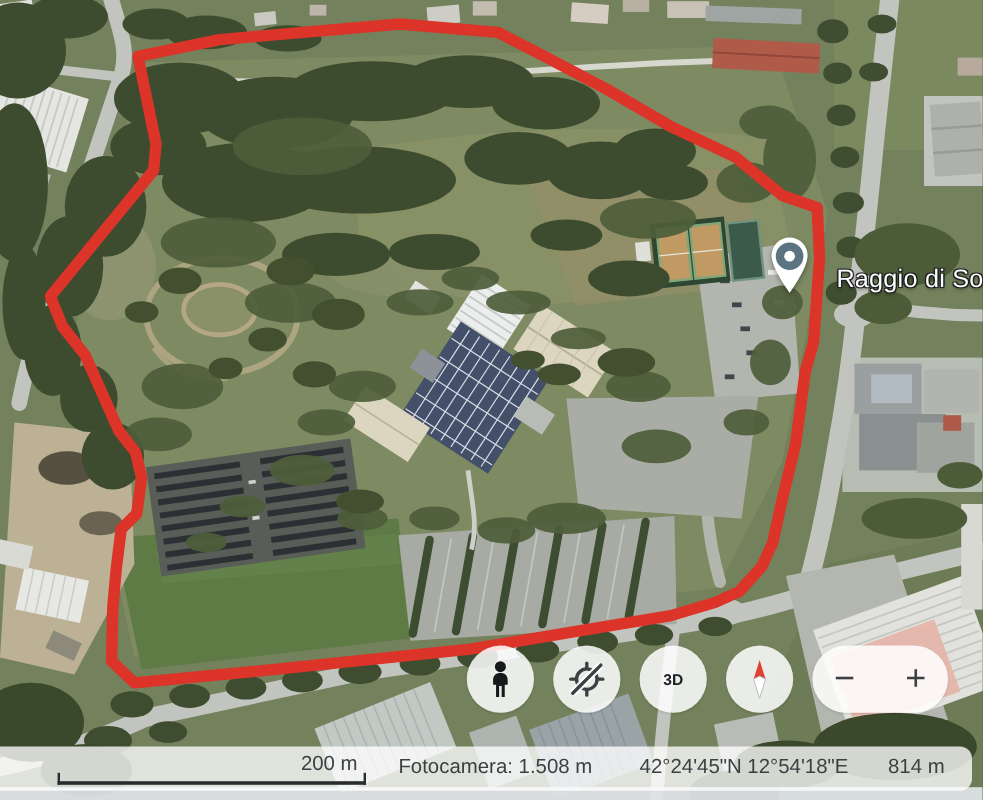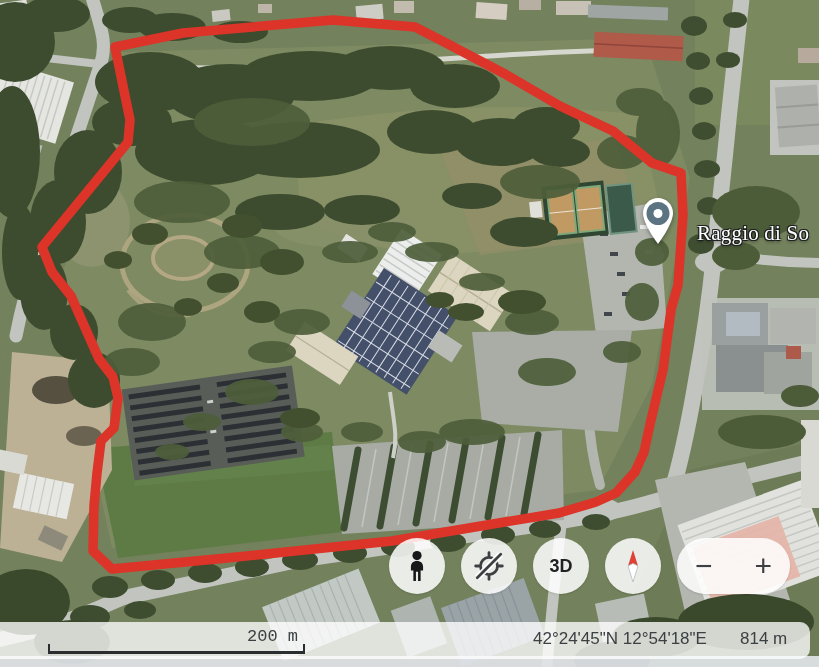--- a/index.html
+++ b/index.html
@@ -5,45 +5,45 @@
   html,body{margin:0;padding:0;background:#222;}
   #app{position:relative;width:819px;height:667px;overflow:hidden;
        font-family:"Liberation Sans",sans-serif;background:#73815c;}
   #scene{position:absolute;left:0;top:0;}
   
   .pin{position:absolute;left:638px;top:196px;width:40px;height:52px;
        filter:drop-shadow(0 2px 2px rgba(0,0,0,.35));}
   .pin-label{position:absolute;left:697px;top:221px;font-size:21px;color:#fff;
        white-space:nowrap;letter-spacing:.2px;
        text-shadow:-1px -1px 0 #1d1f21,1px -1px 0 #1d1f21,-1px 1px 0 #1d1f21,
-                   1px 1px 0 #1d1f21,0 2px 3px rgba(0,0,0,.55);font-family:Liberation Serif, serif;}
+                   1px 1px 0 #1d1f21,0 2px 3px rgba(0,0,0,.55);}
   
   .ctl{position:absolute;top:538px;width:56px;height:56px;border-radius:50%;
        border:none;background:rgba(255,255,255,.85);display:flex;align-items:center;
        justify-content:center;cursor:pointer;padding:0;
        box-shadow:0 1px 2px rgba(0,0,0,.12);}
   #pegman{left:389px}#tilt{left:461px}#threed{left:533px}#compass{left:605px}
-  #threed span{font-size:18px;font-weight:700;color:#202124;
+  #threed span{font-size:13px;font-weight:700;color:#202124;
        font-family:"Liberation Sans",sans-serif;}
   .zoom-pill{position:absolute;left:677px;top:538px;width:113px;height:56px;
        border-radius:28px;background:rgba(255,255,255,.85);display:flex;
        align-items:center;justify-content:space-between;padding:0 16px;
        box-sizing:border-box;box-shadow:0 1px 2px rgba(0,0,0,.12);}
   .zbtn{background:none;border:none;font-size:30px;color:#3c4043;line-height:1;
        padding:0 2px;cursor:pointer;font-family:"Liberation Sans",sans-serif;}
   
   .bottom-edge{position:absolute;left:0;top:656px;width:819px;height:11px;
        background:rgba(225,228,232,.92);}
   .status-bar{position:absolute;left:-12px;top:622px;width:822px;height:37px;
        background:rgba(255,255,255,.78);border-radius:10px;color:#3c4043;}
   .scale-bracket{position:absolute;left:60px;top:22px;width:257px;height:10px;
        border-left:2px solid #2a2d30;border-right:2px solid #2a2d30;
        border-bottom:3px solid #2a2d30;box-sizing:border-box;}
   .scale-label{position:absolute;left:200px;top:5px;width:110px;text-align:right;
-       font-size:17px;font-family:Liberation Mono, monospace;}
+       font-size:17px;}
   .sb-text{position:absolute;top:7px;font-size:17px;white-space:nowrap;}
   .camera{left:344px}.coords{left:545px}.alt{left:752px}
 </style>
 </head>
 <body>
 
 <div id="app">
 
   <svg id="scene" width="819" height="667" viewBox="0 0 819 667">
 
@@ -468,16 +468,17 @@
     <div class="zoom-pill">
       <button class="zbtn">−</button>
       <button class="zbtn">+</button>
     </div>
   </div>
 
   <div class="bottom-edge"></div>
   <div class="status-bar">
     <div class="scale-label">200 m</div>
     <div class="scale-bracket"></div>
+    <div class="sb-text camera">Fotocamera: 1.508 m</div>
     <div class="sb-text coords">42°24'45"N 12°54'18"E</div>
     <div class="sb-text alt">814 m</div>
   </div>
 </div>
 
 </body></html>

